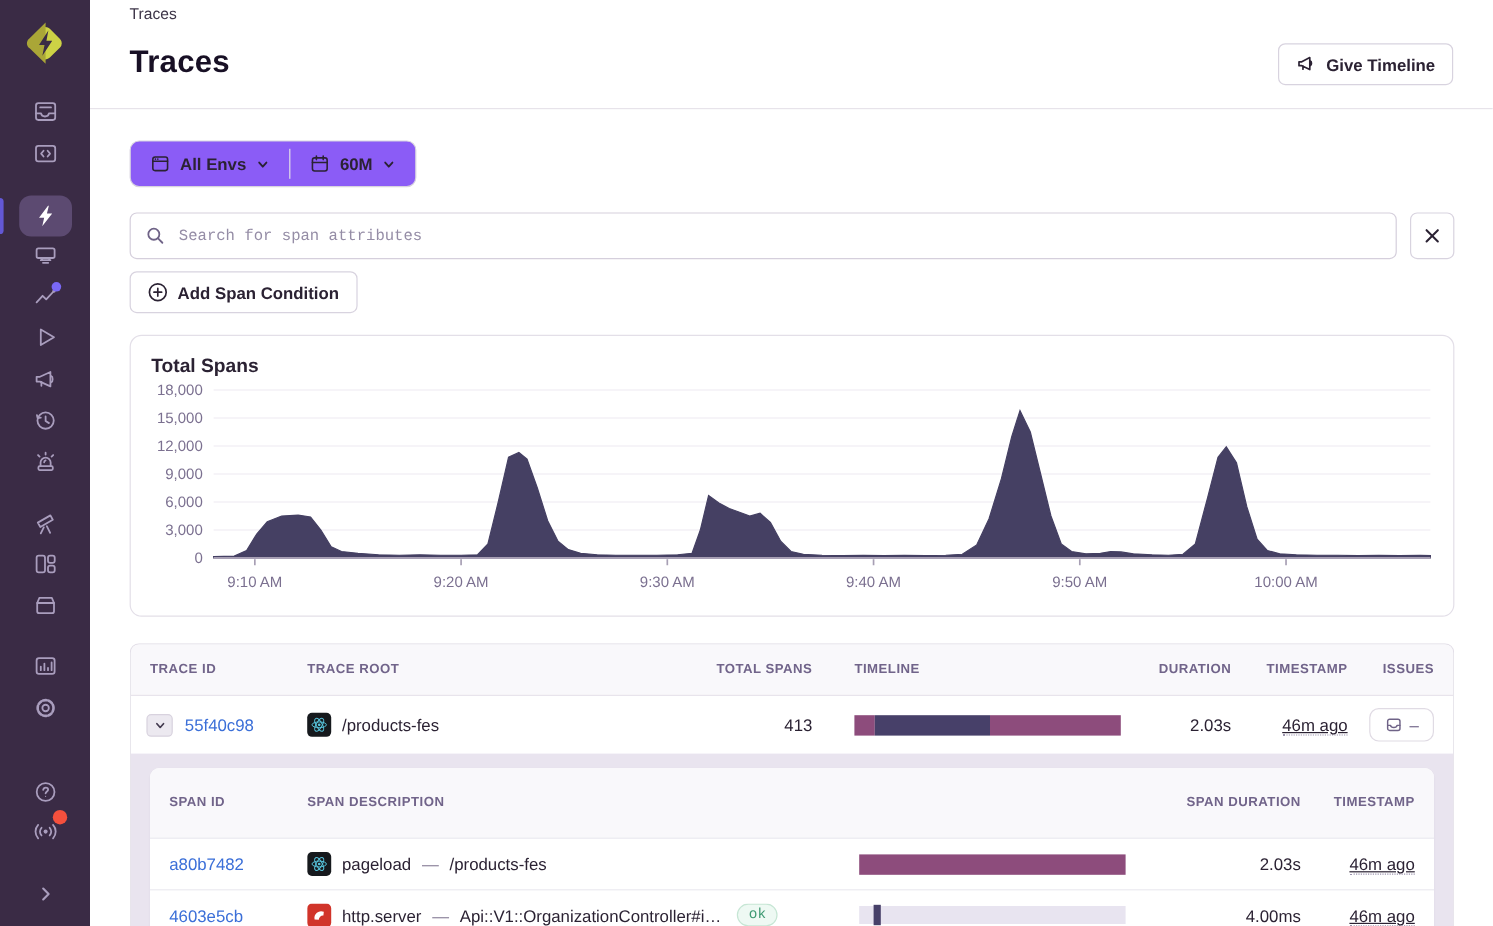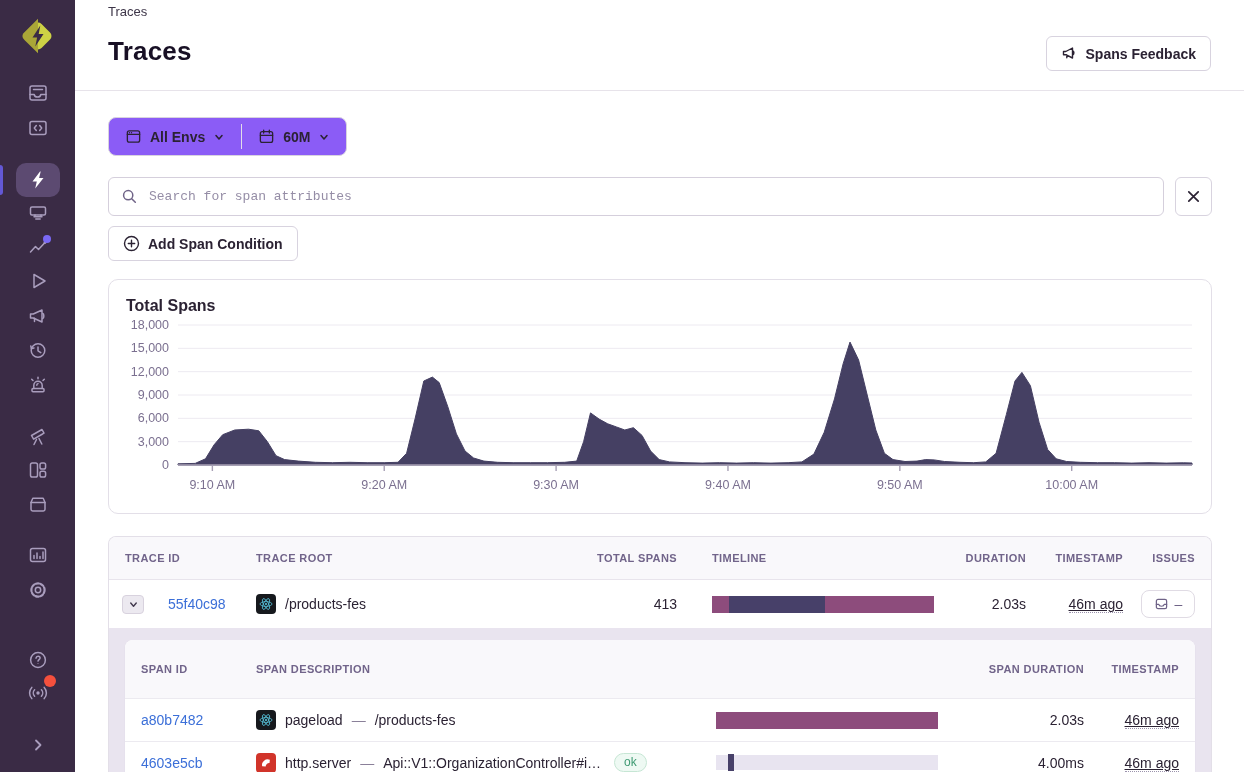--- a/index.html
+++ b/index.html
@@ -92,21 +92,21 @@
   .t-grid { display:grid; grid-template-columns:147px 1fr 120px 35px 222px 92px 97px 88px; align-items:center; }
   .t-head { background:#f9f8fb; border-bottom:1px solid #e8e4ec; height:43px; }
   .th {
     font-size:11px; font-weight:bold; color:#71648a; text-transform:uppercase;
     letter-spacing:0.4px; white-space:nowrap;
   }
   .pl16 { padding-left:16px; } .pr16 { padding-right:16px; }
   .right { text-align:right; justify-self:stretch; }
   .t-row { height:48px; background:#fff; }
   .cell { font-size:14px; color:#2b2233; white-space:nowrap; }
-  .trace-id-cell { display:flex; align-items:center; gap:24px; padding-left:13px; }
+  .trace-id-cell { display:flex; align-items:center; gap:10px; padding-left:13px; }
   .expander {
     width:22px; height:19px; border:1px solid #d8d2de; background:#ece9f0;
     border-radius:4px; display:flex; align-items:center; justify-content:center;
     cursor:pointer; color:#433a4f;
   }
   .link { color:#3b6fd8; cursor:pointer; }
   .root-cell { display:flex; align-items:center; gap:9px; }
   .ts { border-bottom:1px dotted #9c93ad; cursor:pointer;text-decoration:underline; }
   .issues-btn {
     height:28px; width:54px; justify-content:center; gap:6px; border-radius:8px;
@@ -124,21 +124,21 @@
   .s-row { height:42px; }
   .s-row + .s-row { border-top:1px solid #eceaf0; }
   .desc-cell { display:flex; align-items:center; gap:9px; overflow:hidden; }
   .op { font-weight:normal; }
   .dash { color:#8a8099; }
   .plat { width:20px; height:20px; border-radius:4px; flex:0 0 20px; display:flex; align-items:center; justify-content:center; }
   .plat-react { background:#16191d; }
   .plat-ruby { background:#d1342a; }
   .ok-badge {
     margin-left:4px; font-size:12px; color:#3f9a73; background:#eef9f3;
-    border:1px solid #c6e6d4; border-radius:10px; padding:1px 9px 2px 9px;
+    border:1px solid #c6e6d4; border-radius:10px; padding:1px 9px 2px 9px;font-family:Liberation Mono, monospace;
   }
   .stub-row { height:20px; background:#fff; border-top:1px solid #eceaf0; }
 </style>
 </head>
 <body>
 
 <aside class="sidebar">
   <div class="logo-box">
     <svg width="40" height="40" viewBox="0 0 40 40">
       <rect x="9" y="9" width="22" height="22" rx="5" transform="rotate(45 20 20)" fill="#cdd245"></rect>
@@ -258,21 +258,21 @@
 
 <div class="main">
 
   <div class="topbar">
     <div class="breadcrumb">Traces</div>
     <div class="page-title">Traces</div>
     <button class="btn feedback-btn">
       <svg width="17" height="17" viewBox="0 0 17 17" class="icon-dark" style="stroke:currentColor;fill:none;stroke-width:1.4;stroke-linejoin:round;stroke-linecap:round">
         <path d="M2.5 6.5h2.3L11.5 3v10L4.8 9.7H2.5zM12 5.8c1.2.4 1.2 3.6 0 4M5.8 9.9v2.8"></path>
       </svg>
-      <span>Spans Feedback</span>
+      <span>Give Timeline</span>
     </button>
   </div>
 
   <div class="content">
 
     
     <div class="filter-group">
       <div class="filter-btn">
         <svg width="17" height="17" viewBox="0 0 18 18" style="stroke:#2b2233;fill:none;stroke-width:1.4;stroke-linejoin:round;stroke-linecap:round">
           <rect x="2.5" y="3" width="13" height="12" rx="2"></rect>

